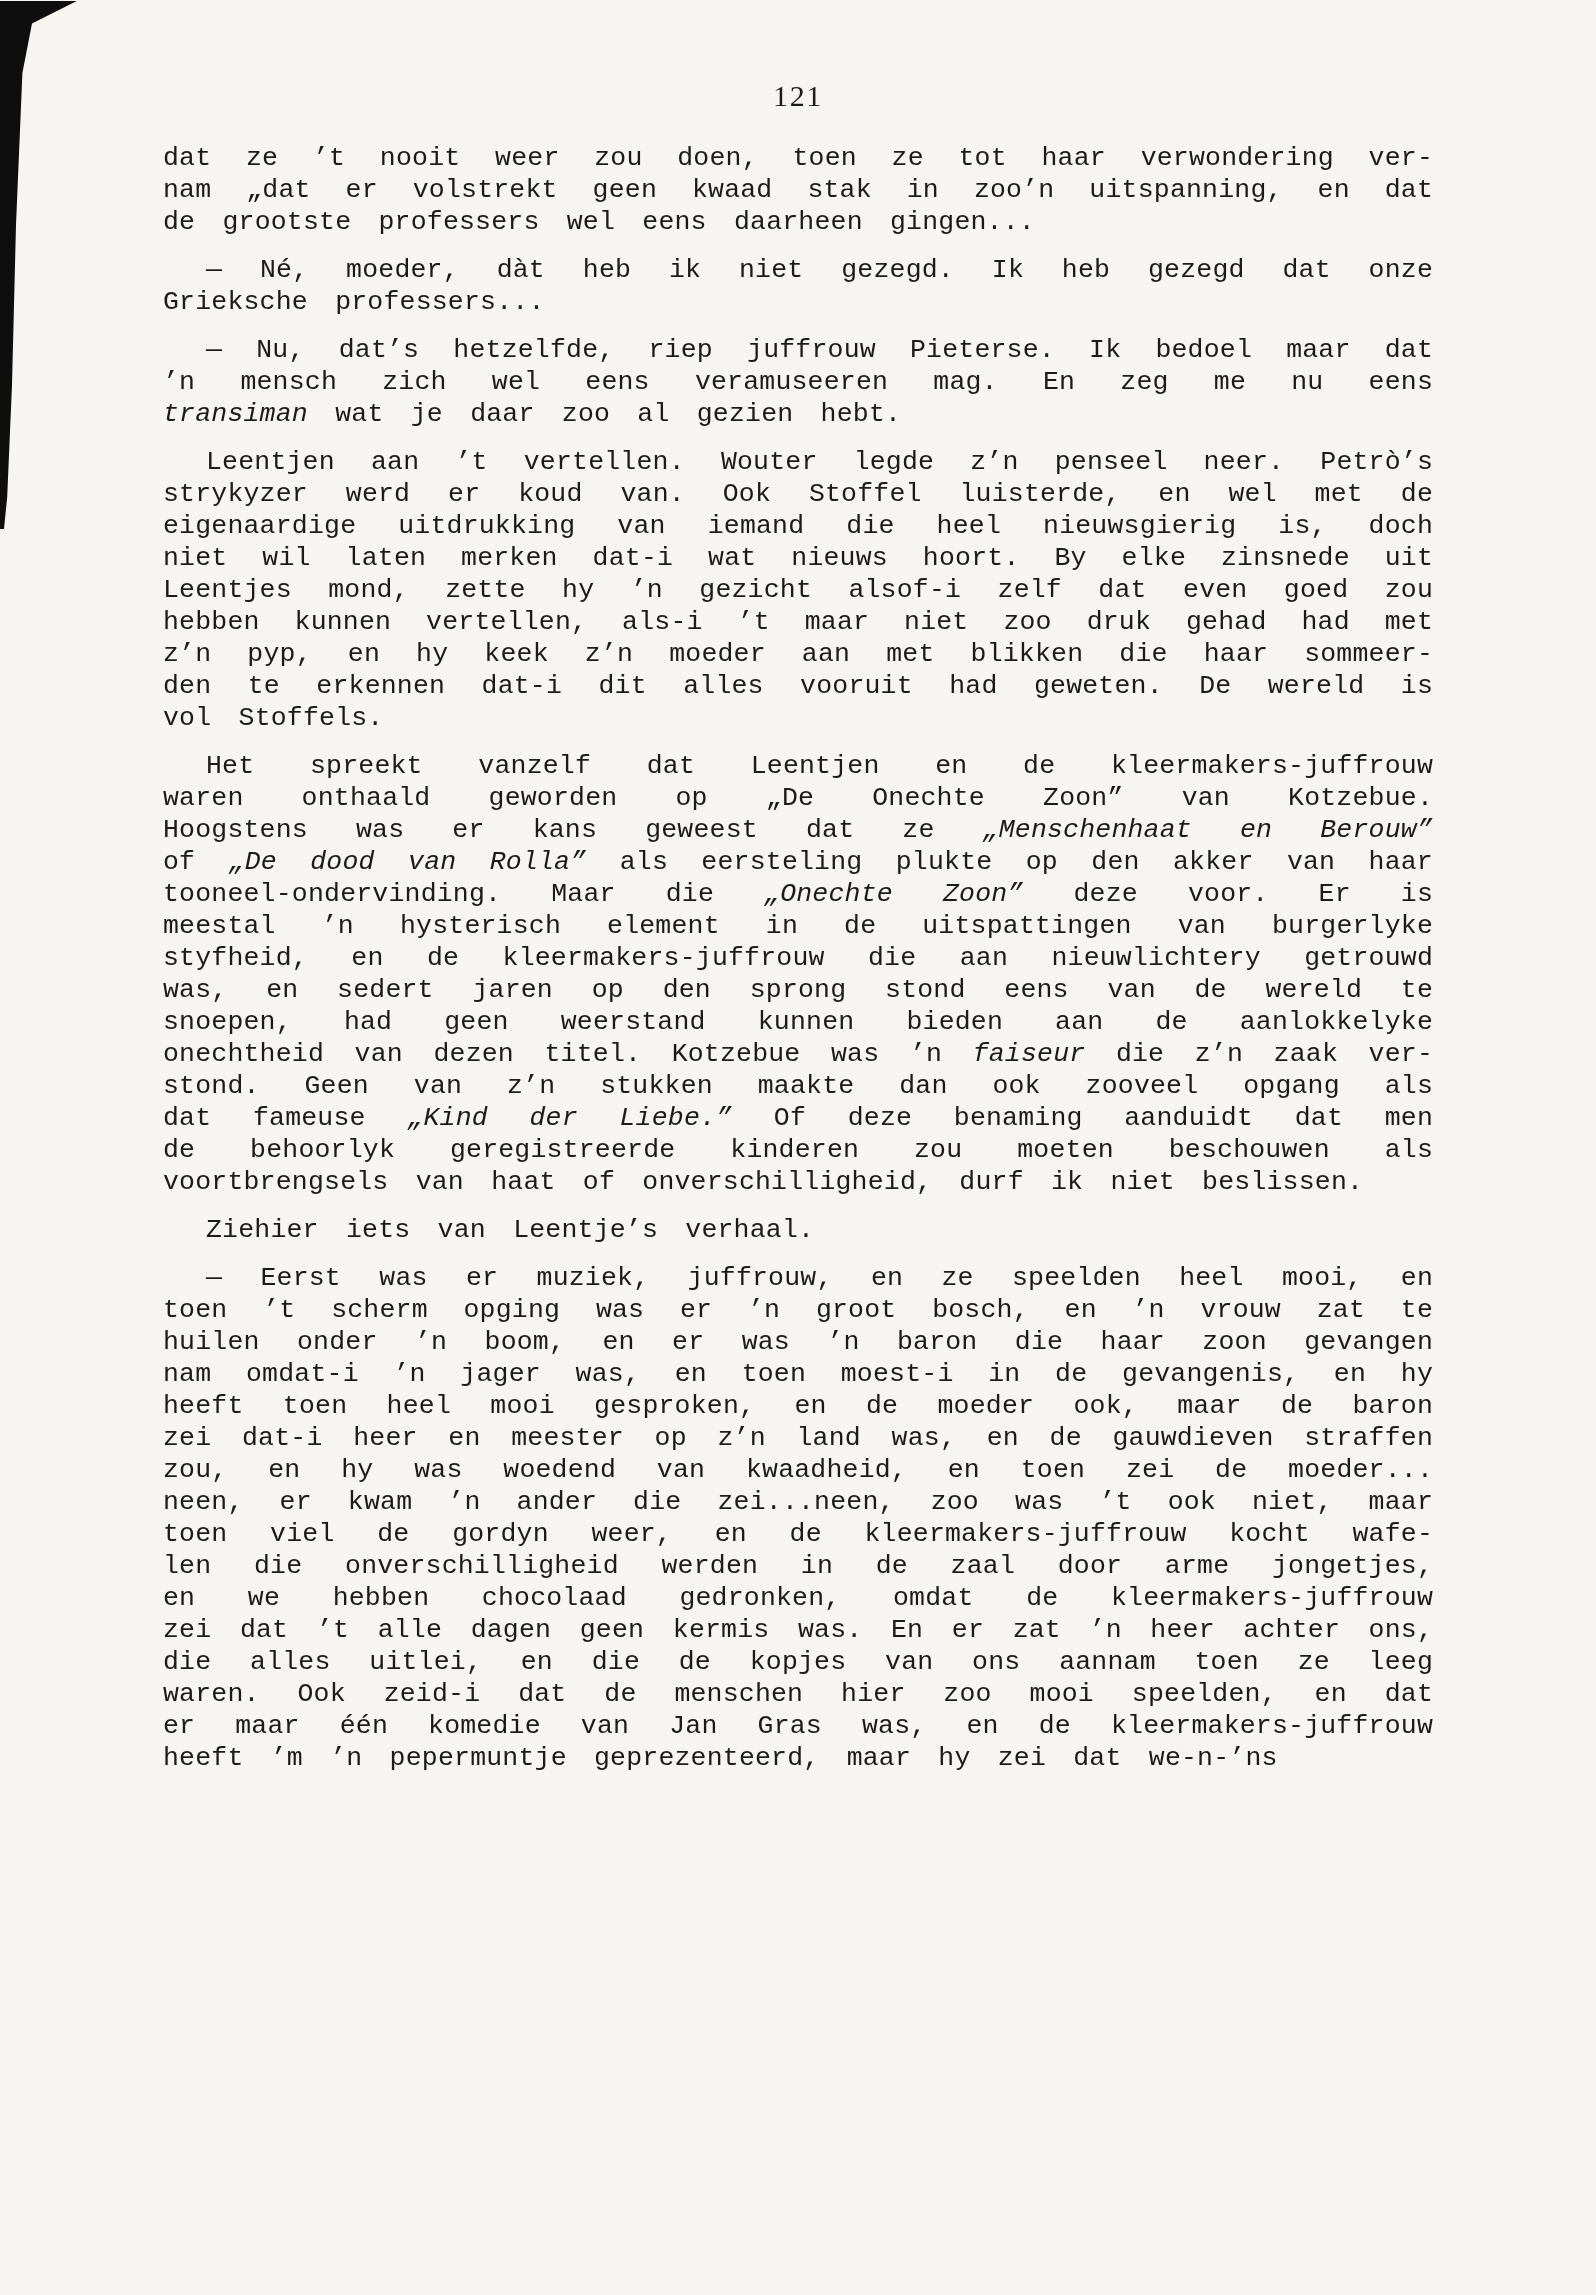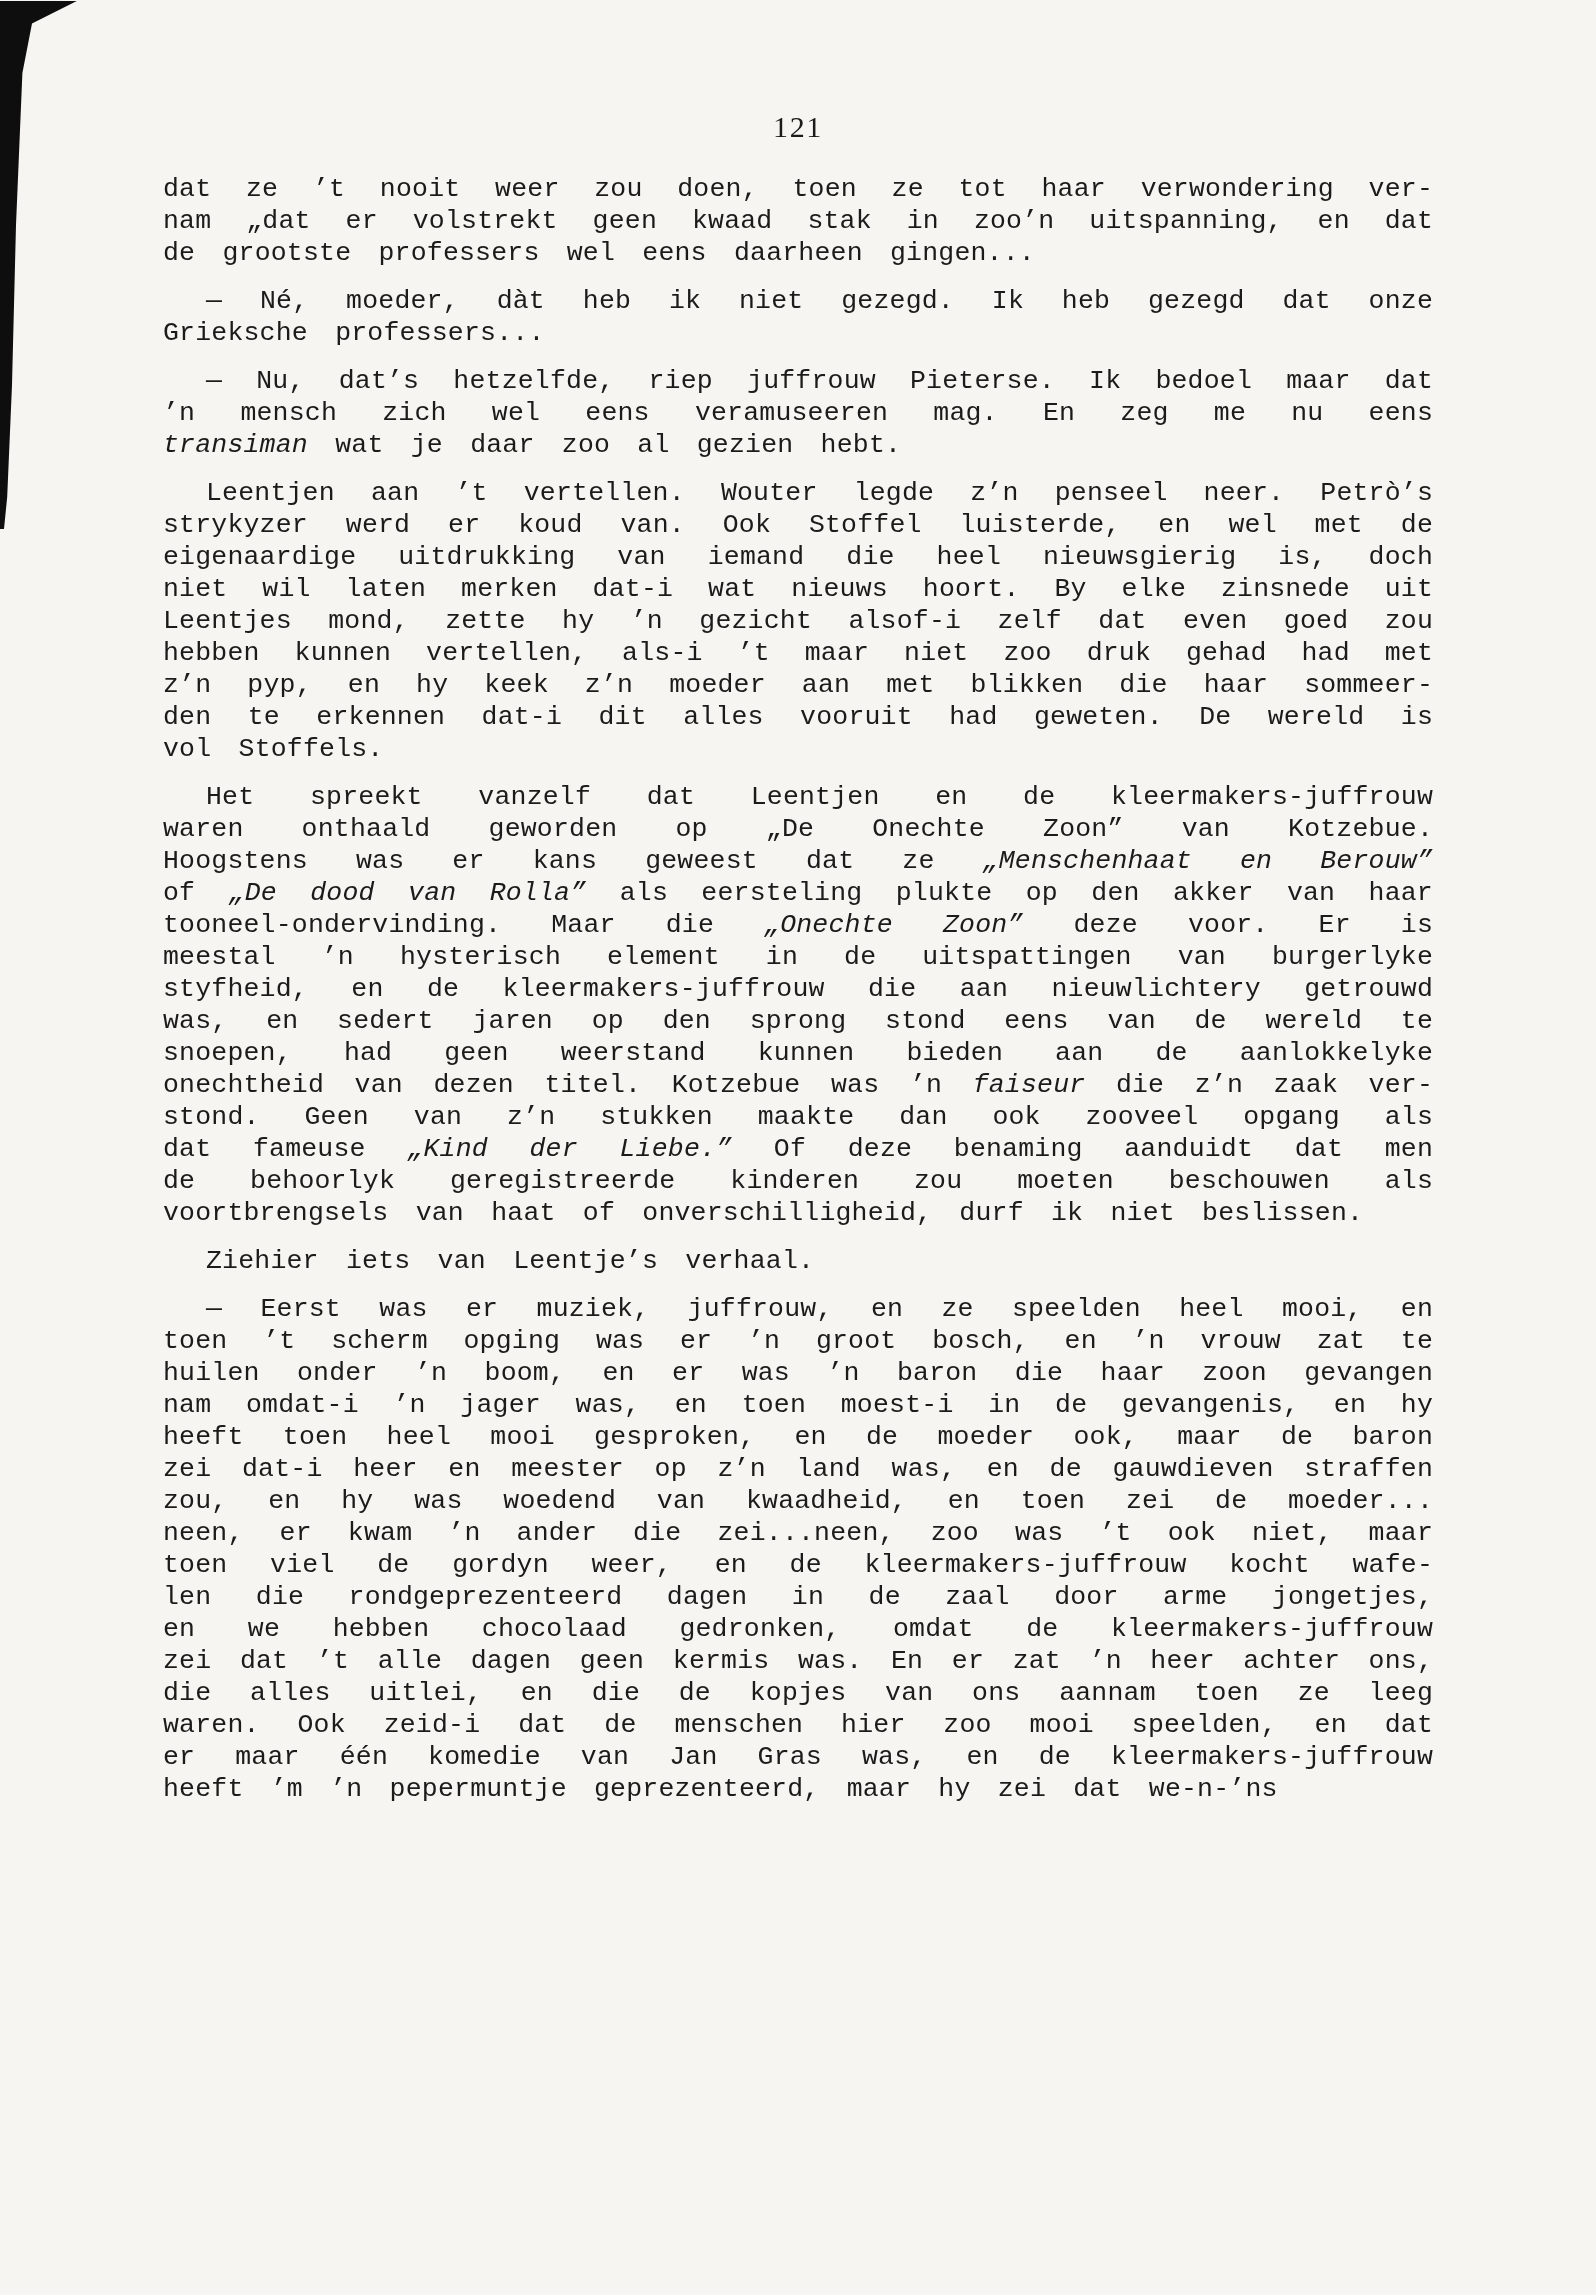--- a/index.html
+++ b/index.html
@@ -18,21 +18,21 @@
     width: 100%;
     height: 100%;
   }
   .scan-edge {
     position: absolute;
     top: 0;
     left: 0;
     z-index: 2;
   }
   .page-number {
-    padding-top: 110px;
+    padding-top: 79px;
     text-align: center;
     font-size: 30px;
     letter-spacing: 1.6px;
   }
   .text-block {
     width: 1270px;
     margin: 29px auto 0 auto;
     font-family: Liberation Mono, monospace;
   }
   .line {
@@ -102,21 +102,21 @@
       <div class="line indent last"><span>Ziehier iets van Leentje’s verhaal.</span></div>
       <div class="line indent"><span>— Eerst was er muziek, juffrouw, en ze speelden heel mooi, en</span></div>
       <div class="line"><span>toen ’t scherm opging was er ’n groot bosch, en ’n vrouw zat te</span></div>
       <div class="line"><span>huilen onder ’n boom, en er was ’n baron die haar zoon gevangen</span></div>
       <div class="line"><span>nam omdat-i ’n jager was, en toen moest-i in de gevangenis, en hy</span></div>
       <div class="line"><span>heeft toen heel mooi gesproken, en de moeder ook, maar de baron</span></div>
       <div class="line"><span>zei dat-i heer en meester op z’n land was, en de gauwdieven straffen</span></div>
       <div class="line"><span>zou, en hy was woedend van kwaadheid, en toen zei de moeder...</span></div>
       <div class="line"><span>neen, er kwam ’n ander die zei...neen, zoo was ’t ook niet, maar</span></div>
       <div class="line"><span>toen viel de gordyn weer, en de kleermakers-juffrouw kocht wafe-</span></div>
-      <div class="line"><span>len die rondgeprezenteerd dagen in de zaal door arme jongetjes,</span></div>
+      <div class="line"><span>len die onverschilligheid werden in de zaal door arme jongetjes,</span></div>
       <div class="line"><span>en we hebben chocolaad gedronken, omdat de kleermakers-juffrouw</span></div>
       <div class="line"><span>zei dat ’t alle dagen geen kermis was. En er zat ’n heer achter ons,</span></div>
       <div class="line"><span>die alles uitlei, en die de kopjes van ons aannam toen ze leeg</span></div>
       <div class="line"><span>waren. Ook zeid-i dat de menschen hier zoo mooi speelden, en dat</span></div>
       <div class="line"><span>er maar één komedie van Jan Gras was, en de kleermakers-juffrouw</span></div>
       <div class="line last"><span>heeft ’m ’n pepermuntje geprezenteerd, maar hy zei dat we-n-’ns</span></div>
     </div>
 
 </div>
 

